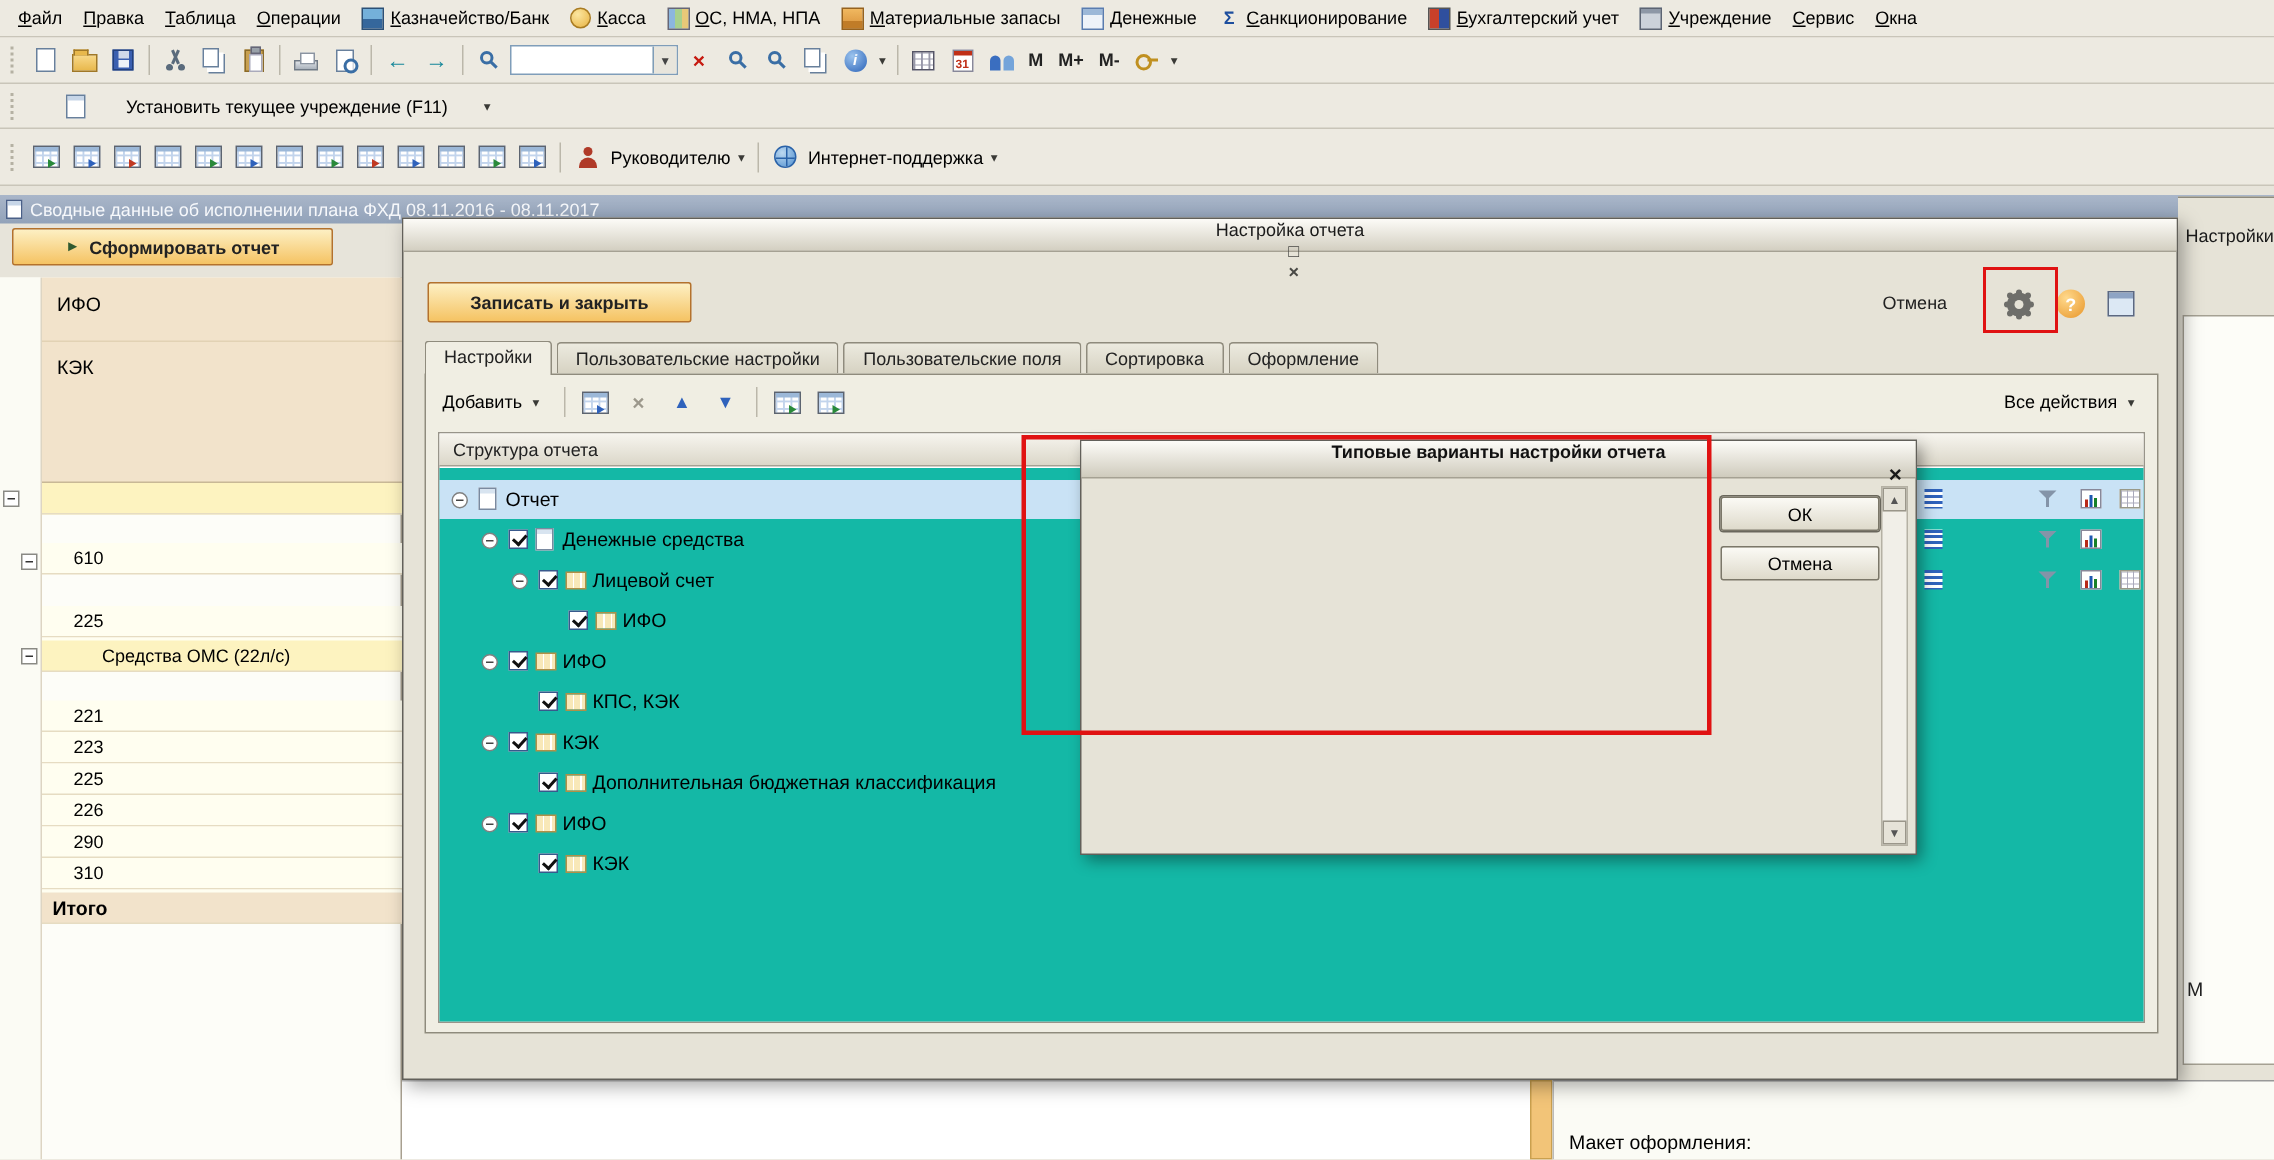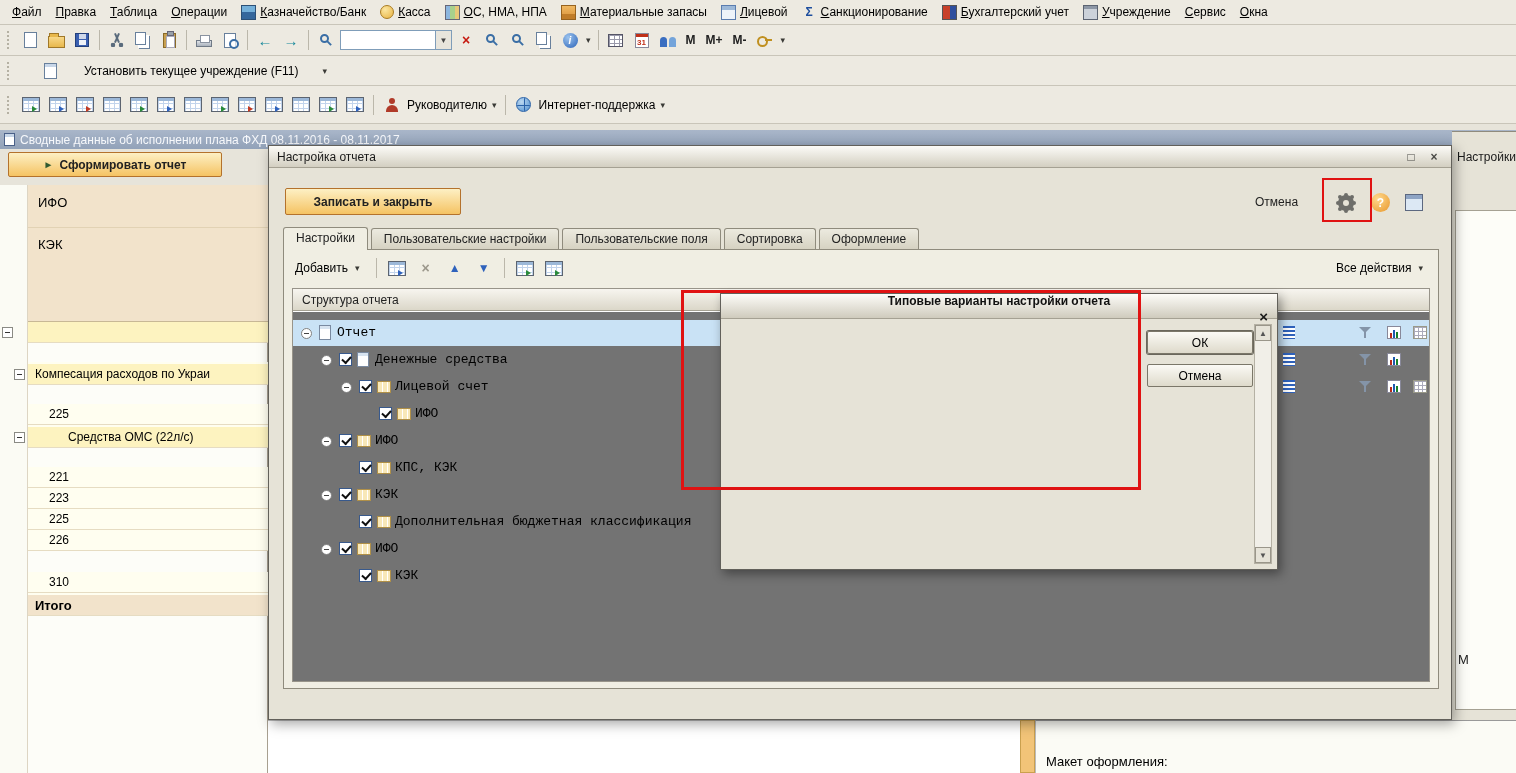--- a/index.html
+++ b/index.html
@@ -106,21 +106,21 @@
   .rp-header .hline { position:absolute; left:0; top:42px; width:100%; height:1px; background:#e2d2b4; }
   .rp-h { position:absolute; left:10px; font-size:13px; }
   .rp-row { position:absolute; left:28px; width:240px; height:21px; border-bottom:1px solid #e6dcc2; display:flex; align-items:center; padding-left:7px; background:#fffef0; font-size:12px; }
   .rp-row.data { padding-left:21px;margin-top:19px; }
   .rp-row.group { background:#fdf3c0; }
   .rp-row.total { background:#f2e3cb; font-weight:bold; font-size:13px; }
 
   
   .dialog { position:absolute; left:268px; top:145px; width:1184px; height:575px; background:#e6e3d7;
     border:1px solid #62605a; box-shadow:3px 4px 12px rgba(0,0,0,.35); z-index:30; }
-  .dlg-title { height:22px; background:linear-gradient(#fcfbf7,#d3cfc1); border-bottom:1px solid #a5a193; display:flex; align-items:center; padding:0 8px; color:#1a1a1a; }
+  .dlg-title { height:22px; background:linear-gradient(#fcfbf7,#d3cfc1); border-bottom:1px solid #a5a193; display:flex; align-items:center; padding:0 8px; color:#1a1a1a;flex-direction:column; }
   .dlg-title .spacer { flex:1; }
   .win-btn { width:18px; height:16px; display:flex; align-items:center; justify-content:center; color:#4a4a46; font-weight:bold; font-size:12px; margin-left:5px; }
   .save-btn { position:absolute; left:16px; top:42px; width:176px; height:27px; }
   .cancel-label { position:absolute; left:986px; top:49px; width:64px; font-size:12px; color:#222; }
   .gear { position:absolute; left:1066px; top:46px; width:22px; height:22px; }
   .gear-body { position:absolute; left:3px; top:3px; width:16px; height:16px; border-radius:50%; background:#6e6e6a;
     box-shadow:0 -8px 0 -6px #6e6e6a,0 8px 0 -6px #6e6e6a,-8px 0 0 -6px #6e6e6a,8px 0 0 -6px #6e6e6a,6px 6px 0 -6px #6e6e6a,-6px 6px 0 -6px #6e6e6a,6px -6px 0 -6px #6e6e6a,-6px -6px 0 -6px #6e6e6a; }
   .gear-body::after { content:""; position:absolute; inset:5px; border-radius:50%; background:#e6e3d7; }
   .help-btn { position:absolute; left:1102px; top:47px; width:19px; height:19px; border-radius:50%; background:radial-gradient(circle at 35% 30%,#ffd98c,#e8962a); color:#fff; font-weight:bold; display:flex; align-items:center; justify-content:center; font-size:12px; }
   .props-btn { position:absolute; left:1136px; top:48px; width:18px; height:17px; background:#dce8f4; border:1px solid #5c6880; box-shadow:inset 0 4px 0 #8ea4c4; }
@@ -128,21 +128,21 @@
   .tabs { position:absolute; left:14px; top:81px; display:flex; align-items:flex-end; }
   .tab { height:21px; padding:3px 12px; background:linear-gradient(#eceadf,#d6d2c2); border:1px solid #8f8b7d; border-bottom:none; border-radius:3px 3px 0 0; margin-right:3px; color:#222; white-space:nowrap; }
   .tab.active { background:#f0eee3; height:23px; margin-bottom:-1px; z-index:2; }
 
   .dlg-content { position:absolute; left:14px; top:103px; width:1156px; height:440px; background:#f0eee3; border:1px solid #8f8b7d; }
   .inner-toolbar { position:absolute; left:5px; top:4px; right:5px; height:28px; display:flex; align-items:center; gap:5px; }
   .add-btn { display:flex; align-items:center; gap:5px; padding:3px 6px; }
   .all-actions { margin-left:auto; display:flex; align-items:center; gap:5px; padding:3px 8px; }
   .tree-panel { position:absolute; left:8px; top:38px; width:1138px; height:394px; border:1px solid #98948a; background:#fff; }
   .tree-header { height:22px; background:linear-gradient(#f7f5ef,#dbd7c9); border-bottom:1px solid #a5a193; display:flex; align-items:center; padding:0 9px; color:#222; }
-  .tree-body { position:absolute; left:0; top:23px; right:0; bottom:0; background:#737373;font-family:Liberation Mono, monospace; }
+  .tree-body { position:absolute; left:0; top:23px; right:0; bottom:0; background:#14b8a6; }
   .tree-row { position:absolute; left:0; width:100%; height:26px; }
   .tree-row.selected { background:#c9e2f5; }
   .expander { position:absolute; top:8px; width:11px; height:11px; border:1px solid #808080; border-radius:50%; background:#fff; }
   .expander::after { content:""; position:absolute; left:2px; top:4px; width:5px; height:1px; background:#444; }
   .checkbox { position:absolute; top:6px; width:13px; height:13px; background:#fff; border:1px solid #38598c; }
   .checkbox::after { content:""; position:absolute; left:2px; top:2px; width:7px; height:4px; border-left:2px solid #101010; border-bottom:2px solid #101010; transform:rotate(-48deg); }
   .doc-ico { position:absolute; top:5px; width:12px; height:15px; background:#fff; border:1px solid #7a8aa0; box-shadow:inset 0 3px 0 #d8e4f0; }
   .grp-ico { position:absolute; top:7px; width:14px; height:12px; border:1px solid #b09048;
     background:linear-gradient(90deg,#f8e8b8 0 4px,#fff 4px 5px,#f8e8b8 5px 9px,#fff 9px 10px,#f8e8b8 10px 14px); }
   .tree-label { position:absolute; top:5px; font-size:13px; white-space:nowrap; }
@@ -211,21 +211,21 @@
   <div class="menu-item">
       <span class="mi mi-assets"></span>
       <span class="menu-label">ОС, НМА, НПА</span>
     </div>
   <div class="menu-item">
       <span class="mi mi-inventory"></span>
       <span class="menu-label">Материальные запасы</span>
     </div>
   <div class="menu-item">
       <span class="mi mi-calc"></span>
-      <span class="menu-label">Лицевой</span>
+      <span class="menu-label">Денежные</span>
     </div>
   <div class="menu-item">
       <span class="mi mi-sanction">Σ</span>
       <span class="menu-label">Санкционирование</span>
     </div>
   <div class="menu-item">
       <span class="mi mi-account"></span>
       <span class="menu-label">Бухгалтерский учет</span>
     </div>
   <div class="menu-item">
@@ -402,43 +402,43 @@
     <span class="rp-h" style="top:10px;">ИФО</span>
     <span class="rp-h" style="top:52px;">КЭК</span>
     <span class="hline"></span>
   </div>
   <div class="rp-row group" style="top:137px;">
       <span></span>
     </div>
   <div class="rp-row data" style="top:158px;">
       <span>610</span>
     </div>
-  <div class="rp-row group" style="top:179px;">
-      <span>Компесация расходов по Украи</span>
-    </div>
   <div class="rp-row data" style="top:200px;">
       <span>225</span>
     </div>
   <div class="rp-row data" style="top:221px;">
       <span>340</span>
     </div>
   <div class="rp-row group" style="top:242px;padding-left:40px;">
       <span>Средства ОМС (22л/с)</span>
     </div>
   <div class="rp-row data" style="top:263px;">
       <span>221</span>
     </div>
   <div class="rp-row data" style="top:284px;">
       <span>223</span>
     </div>
   <div class="rp-row data" style="top:305px;">
       <span>225</span>
     </div>
   <div class="rp-row data" style="top:326px;">
       <span>226</span>
+    </div>
+  <div class="rp-row data" style="top:347px;">
+      <span>290</span>
     </div>
   <div class="rp-row data" style="top:368px;">
       <span>310</span>
     </div>
   <div class="rp-row data" style="top:389px;">
       <span>340</span>
     </div>
   <div class="rp-row total" style="top:410px;">
       <span>Итого</span>
     </div>

